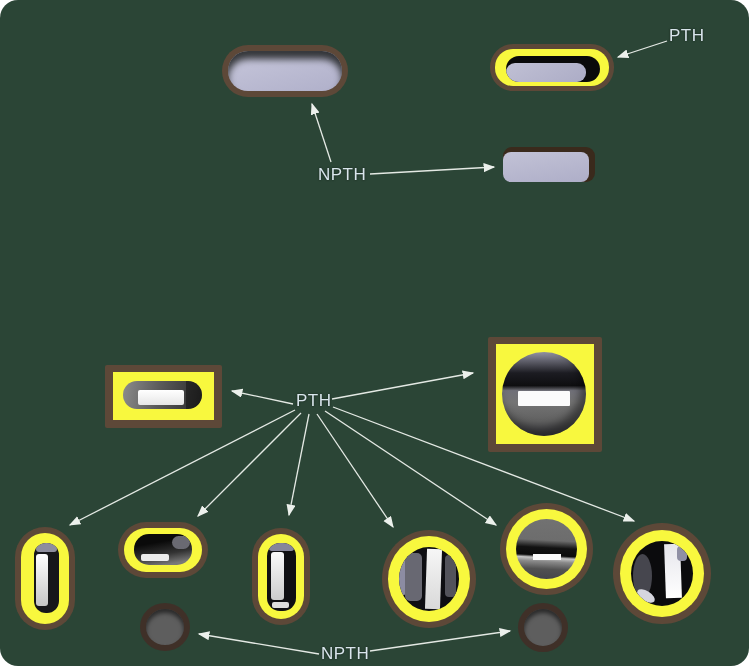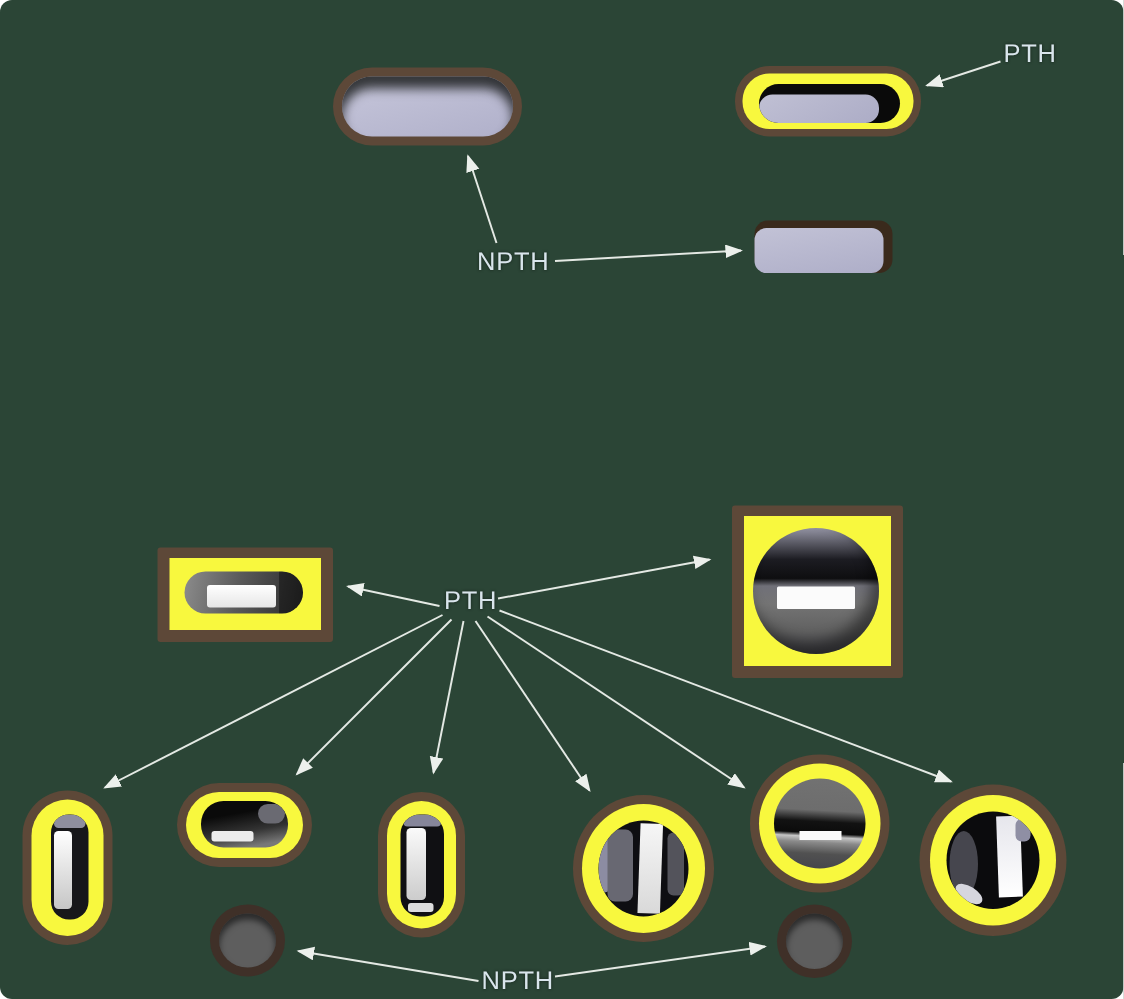--- a/index.html
+++ b/index.html
@@ -1,18 +1,18 @@
 <!DOCTYPE html>
 <html style="--board-green: #2b4536; --rim-brown: #5d4838; --npth-ring-brown: #3f3028; --pad-yellow: #f8f83e; --hole-lavender: #b8b8d2; --hole-dark: #101013; --metal-white: #f4f4f4; --metal-gray: #6d6d77; --annotation: #d9e5ec;"><head>
 <meta charset="utf-8">
 <style>
   html,body{margin:0;padding:0;background:#ffffff;}
   #stage{position:relative;width:749px;height:666px;background:#ffffff;overflow:hidden;
          font-family:"Liberation Sans", sans-serif;}
-  #board{position:absolute;inset:0;background:var(--board-green,#2b4536);border-radius:8px;}
+  #board{position:absolute;inset:0;background:var(--board-green,#2b4536);border-radius:18px;}
   .hole{position:absolute;}
   .abs{position:absolute;}
   .label{position:absolute;font-size:17px;line-height:1;color:var(--annotation,#d9e5ec);
          letter-spacing:0.5px;text-shadow:0 0 2px rgba(15,25,18,0.85);white-space:nowrap;}
   #arrows{position:absolute;inset:0;pointer-events:none;}
 </style>
 </head>
 <body>
 
 <div id="stage">

